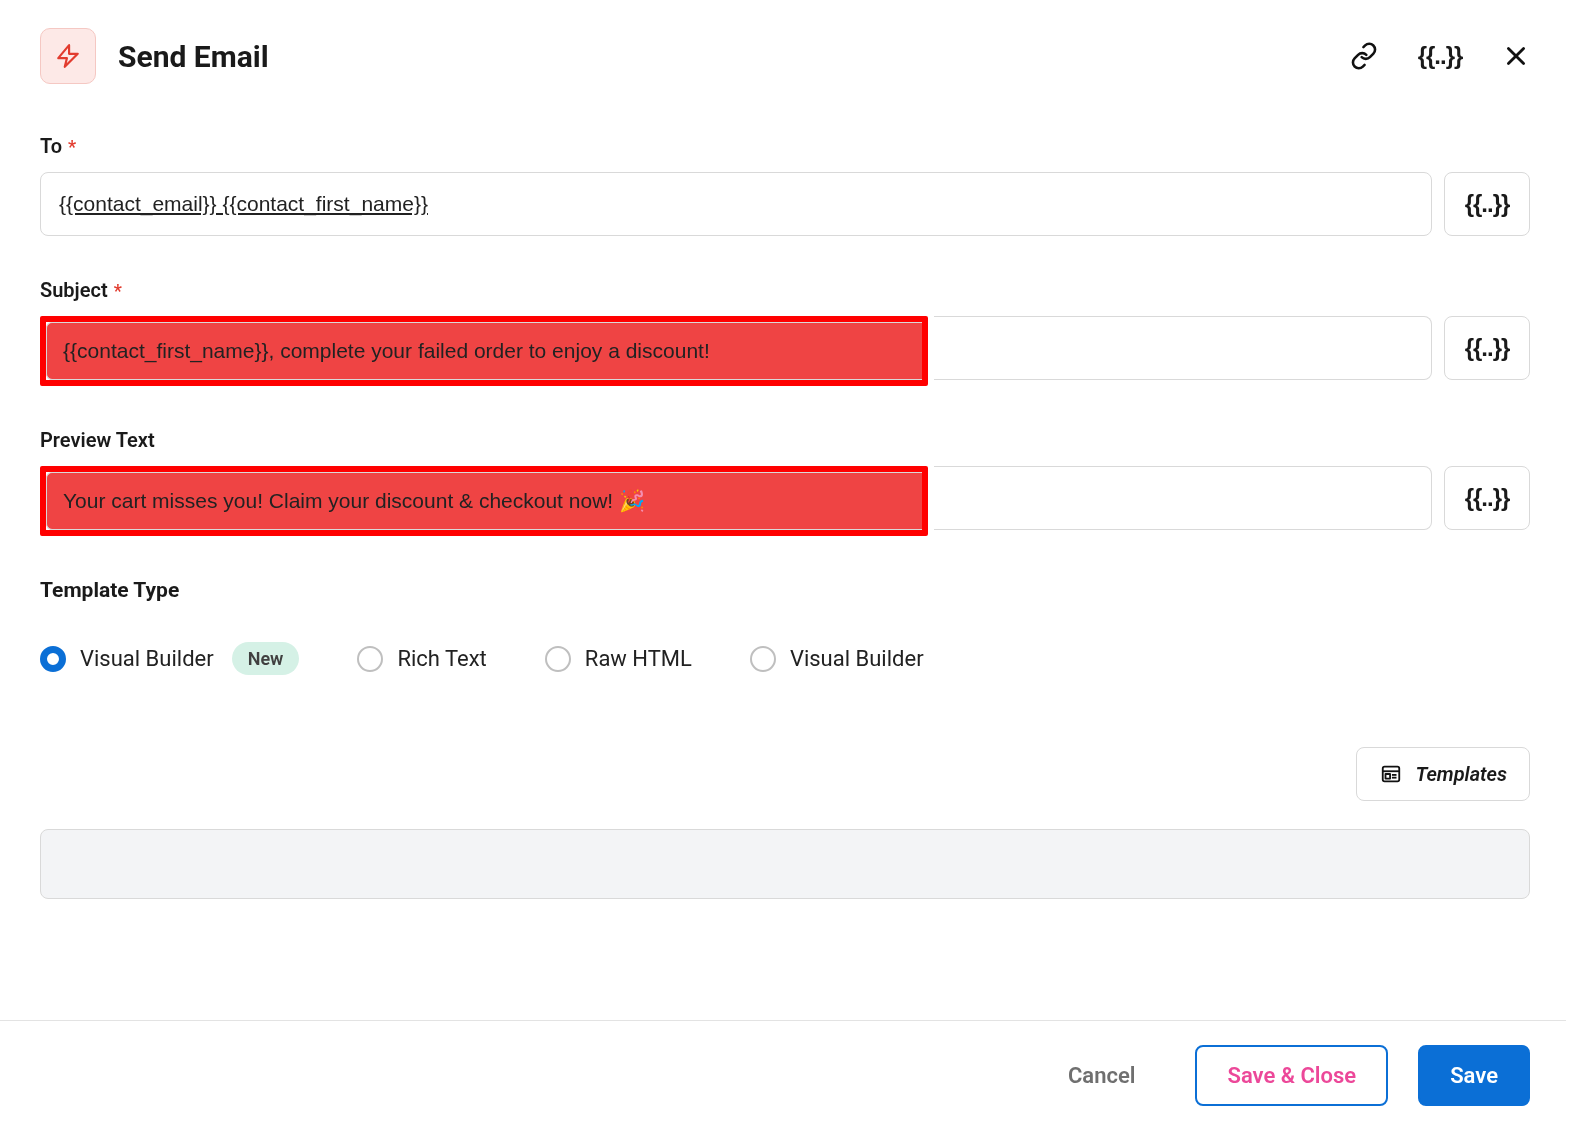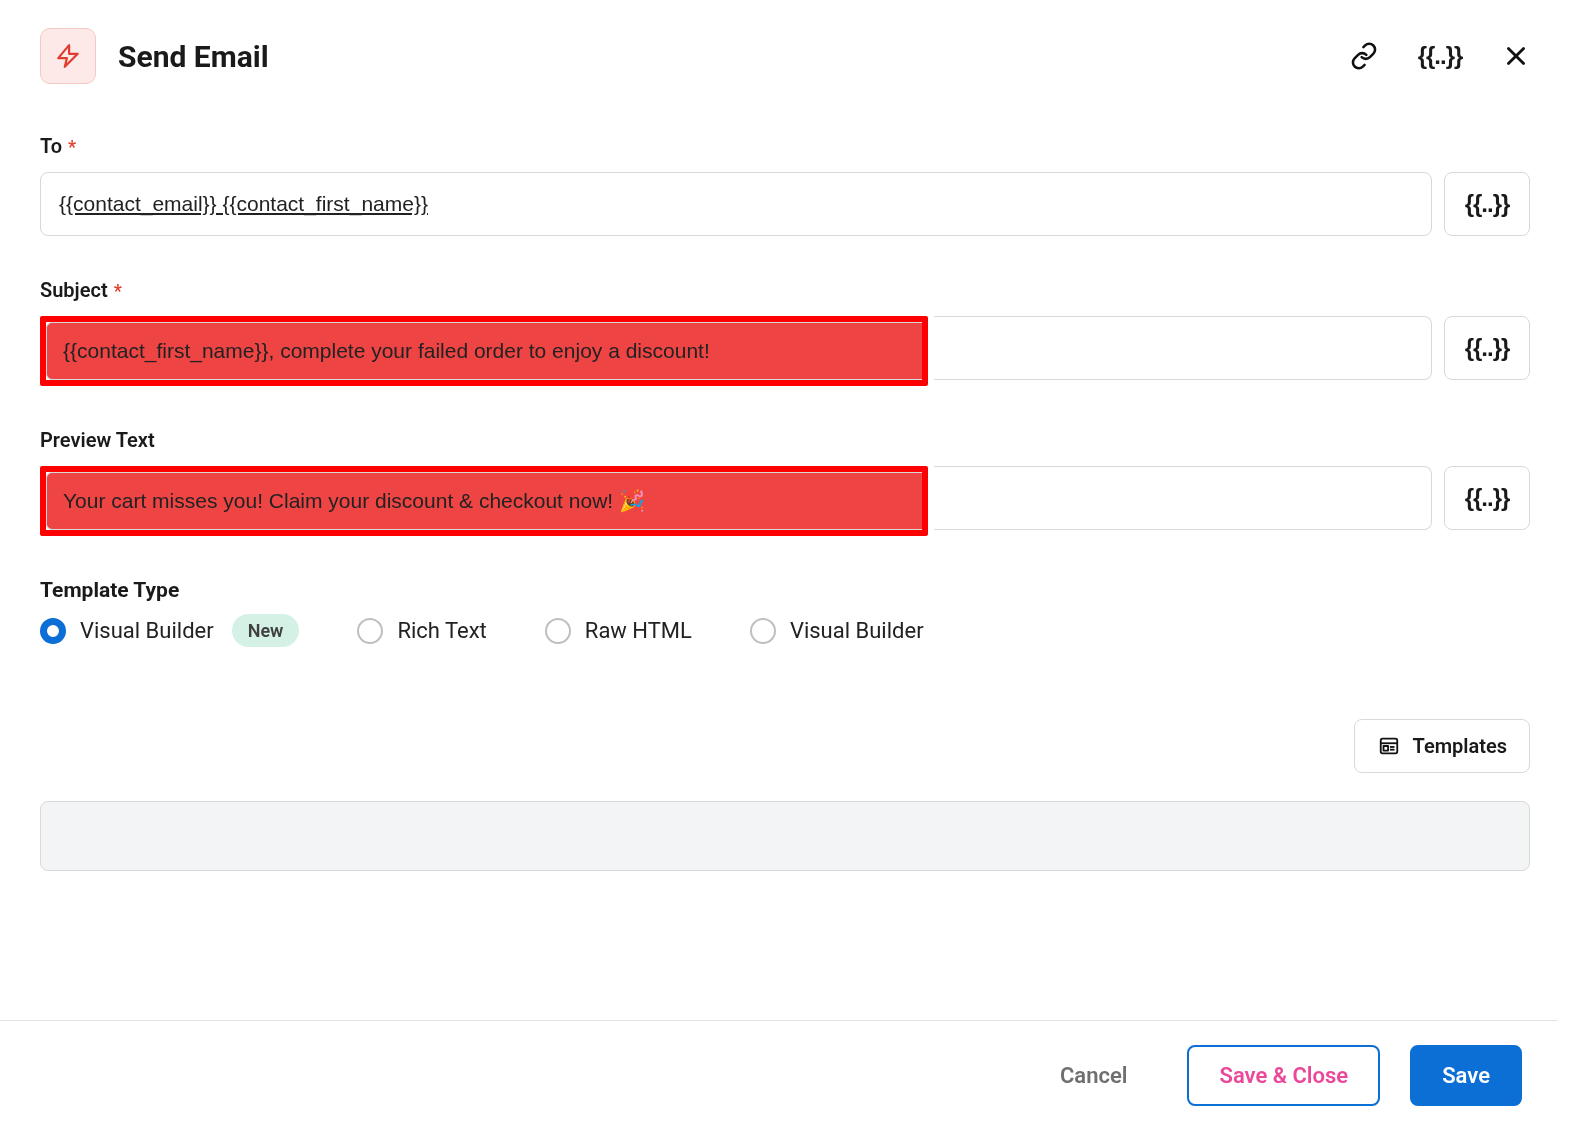--- a/index.html
+++ b/index.html
@@ -124,21 +124,21 @@
     cursor: pointer;
     background: #fff;
     height: 64px;
   }
   .template-type {
     margin-top: 6px;
   }
   .tt-label {
     font-size: 21px;
     font-weight: 700;
-    margin-bottom: 12px;
+    margin-bottom: 40px;
   }
   .radio-row {
     display: flex;
     align-items: center;
     gap: 58px;
   }
   .radio-opt {
     display: flex;
     align-items: center;
     gap: 14px;
@@ -179,33 +179,34 @@
     border: 1px solid #d9d9d9;
     border-radius: 8px;
     padding: 14px 22px;
     display: flex;
     align-items: center;
     gap: 12px;
     font-size: 20px;
     font-weight: 600;
     cursor: pointer;
     background: #fff;
+    font-style: italic;
   }
   .preview-canvas {
     margin-top: 28px;
     height: 70px;
     border: 1px solid #d9d9d9;
     border-radius: 8px;
     background: #f3f4f6;
   }
   .footer {
     position: absolute;
     bottom: 0;
     left: 0;
-    right: 12px;
+    right: 4px;
     border-top: 1px solid #e3e3e3;
     height: 110px;
     display: flex;
     align-items: center;
     justify-content: flex-end;
     gap: 30px;
     padding: 12px 36px;
     background: #fff;
   }
   .btn {

